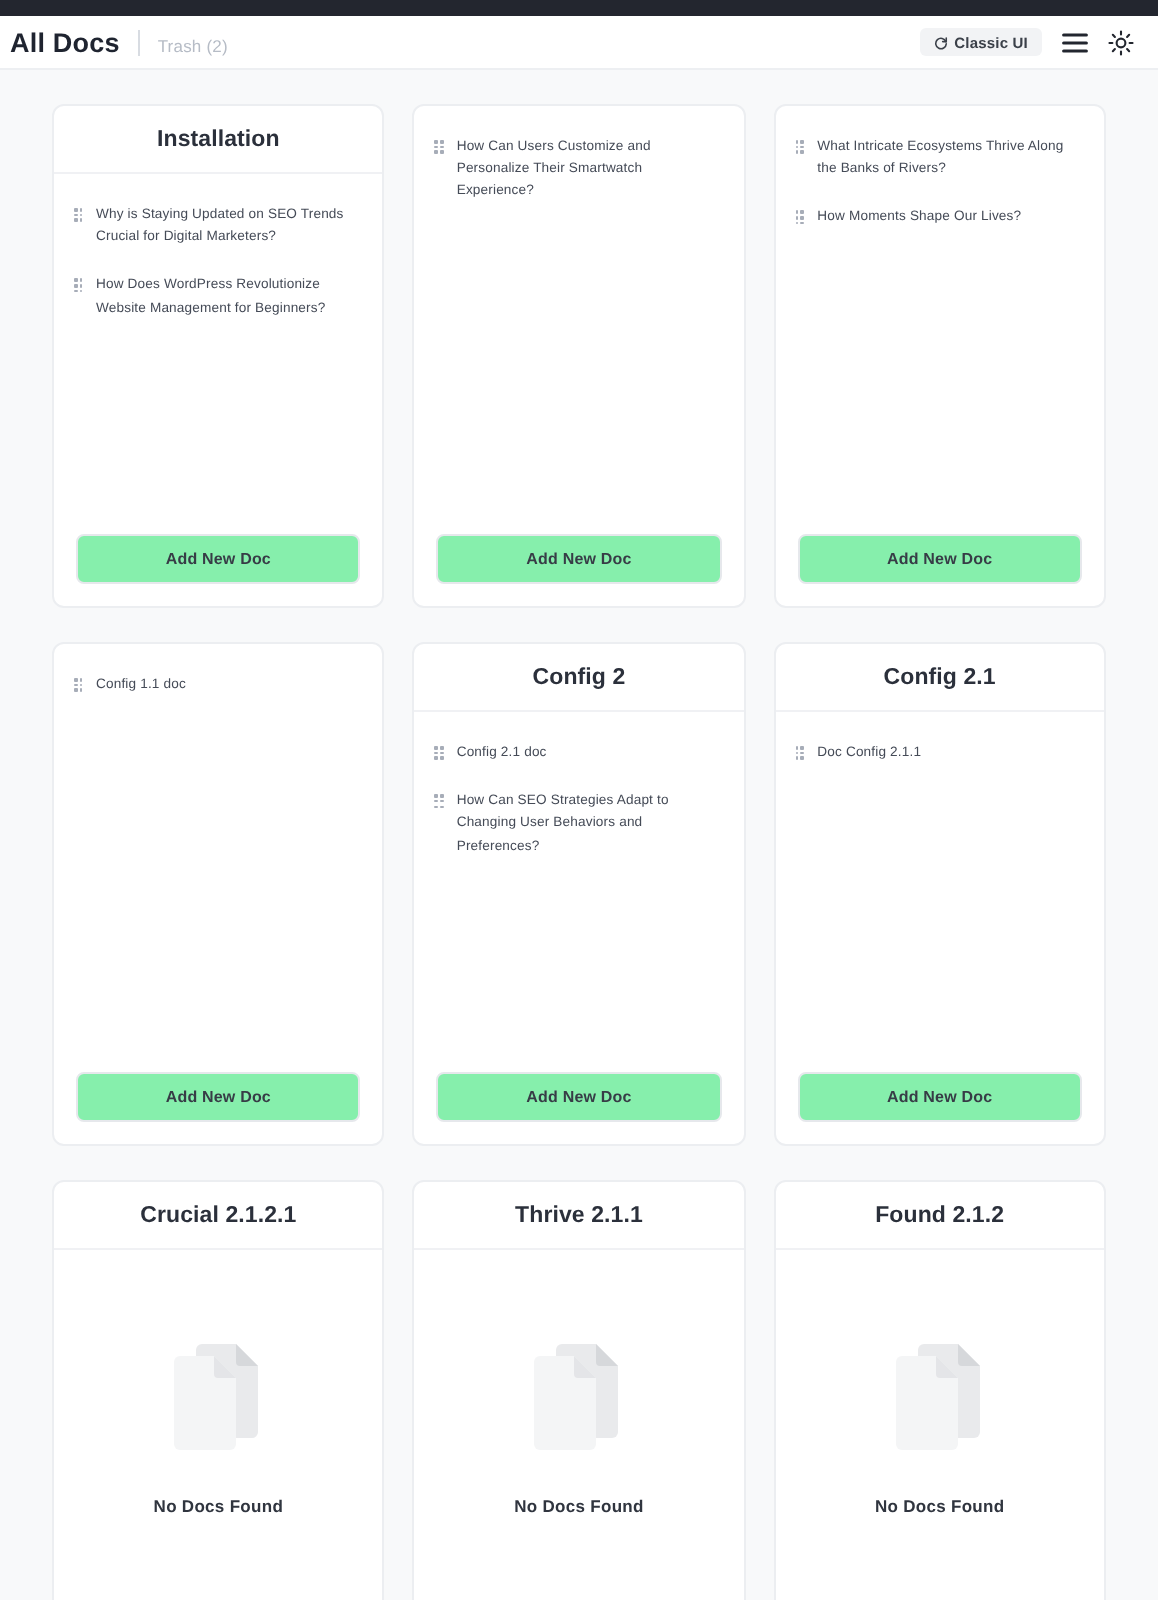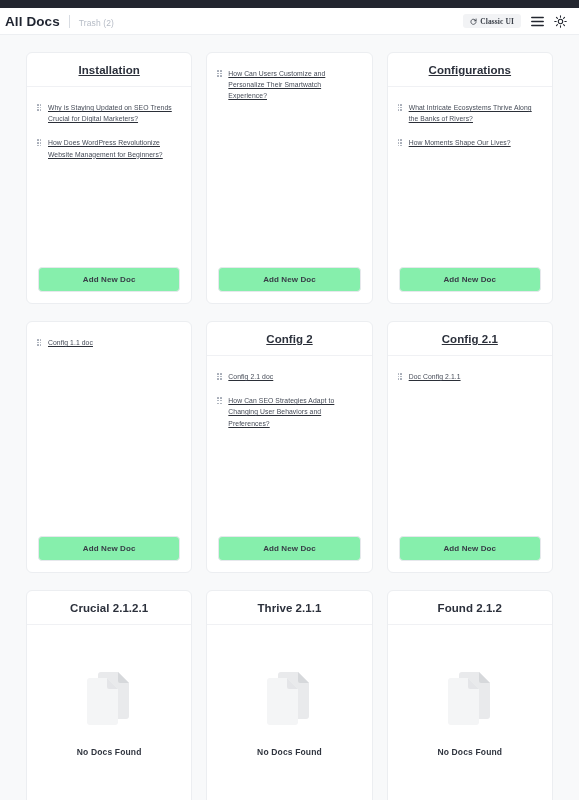--- a/index.html
+++ b/index.html
@@ -69,21 +69,21 @@
   }
 
   .classic-ui-btn {
     display: flex;
     align-items: center;
     gap: 3px;
     background: #f2f3f5;
     border: none;
     border-radius: 3px;
     padding: 2.5px 7px;
-    font-family: Liberation Serif, serif;
+    font-family: Liberation Sans, sans-serif;
     font-size: 7.5px;
     font-weight: 600;
     color: #3b4049;
     cursor: pointer;
     letter-spacing: 0.1px;
   }
 
   .classic-ui-btn svg { display: block; }
 
   .icon-btn {
@@ -107,21 +107,21 @@
 
   .card {
     background: #ffffff;
     border: 1px solid #eceef1;
     border-radius: 6px;
     display: flex;
     flex-direction: column;
     overflow: hidden;
   }
 
-  .card.tall { min-height: 252px; text-decoration: underline; }
+  .card.tall { min-height: 252px; }
   .card.empty { min-height: 230px; }
 
   .card-header {
     text-align: center;
     font-size: 11.5px;
     font-weight: 600;
     color: #2b303b;
     padding: 11px 8px 10px;
     border-bottom: 1px solid #f0f1f4;
     letter-spacing: 0.05px;
@@ -278,21 +278,20 @@
             <i></i>
             <i></i>
             <i></i>
           </span>
           <span class="doc-title">How Can Users Customize and Personalize Their Smartwatch Experience?</span>
         </div>
       </div>
       <div class="card-footer"><button class="add-doc-btn">Add New Doc</button></div>
     </div>
     <div class="card tall">
-      <div class="card-header">Configurations</div>
       <div class="card-body">
         <div class="doc-item">
           <span class="grip">
             <i></i>
             <i></i>
             <i></i>
             <i></i>
             <i></i>
             <i></i>
           </span>

